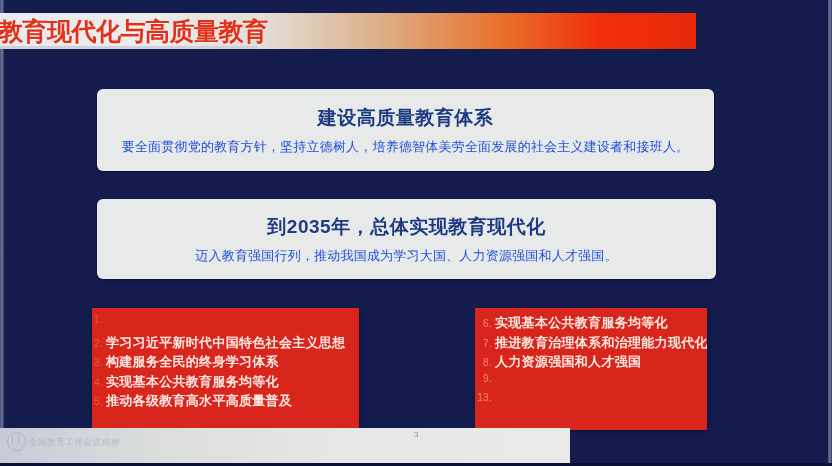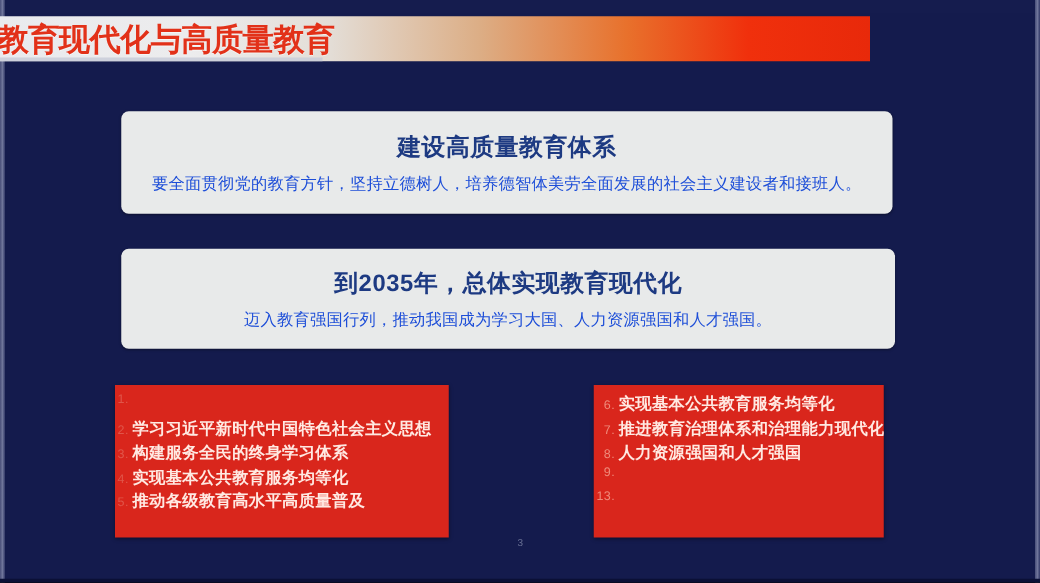--- a/index.html
+++ b/index.html
@@ -275,16 +275,20 @@
       <span class="txt">人力资源强国和人才强国</span>
     </div>
     <div class="red-item">
       <span class="num">9.</span>
     </div>
     <div class="red-item">
       <span class="num">13.</span>
     </div>
   </div>
 
+  <div id="footer-band">
+    <div id="footer-logo"></div>
+    <div id="footer-org">全国教育工作会议精神</div>
+  </div>
   <div id="page-number">3</div>
 
   <div class="edge-bottom"></div>
 </div>
 
 </body></html>

